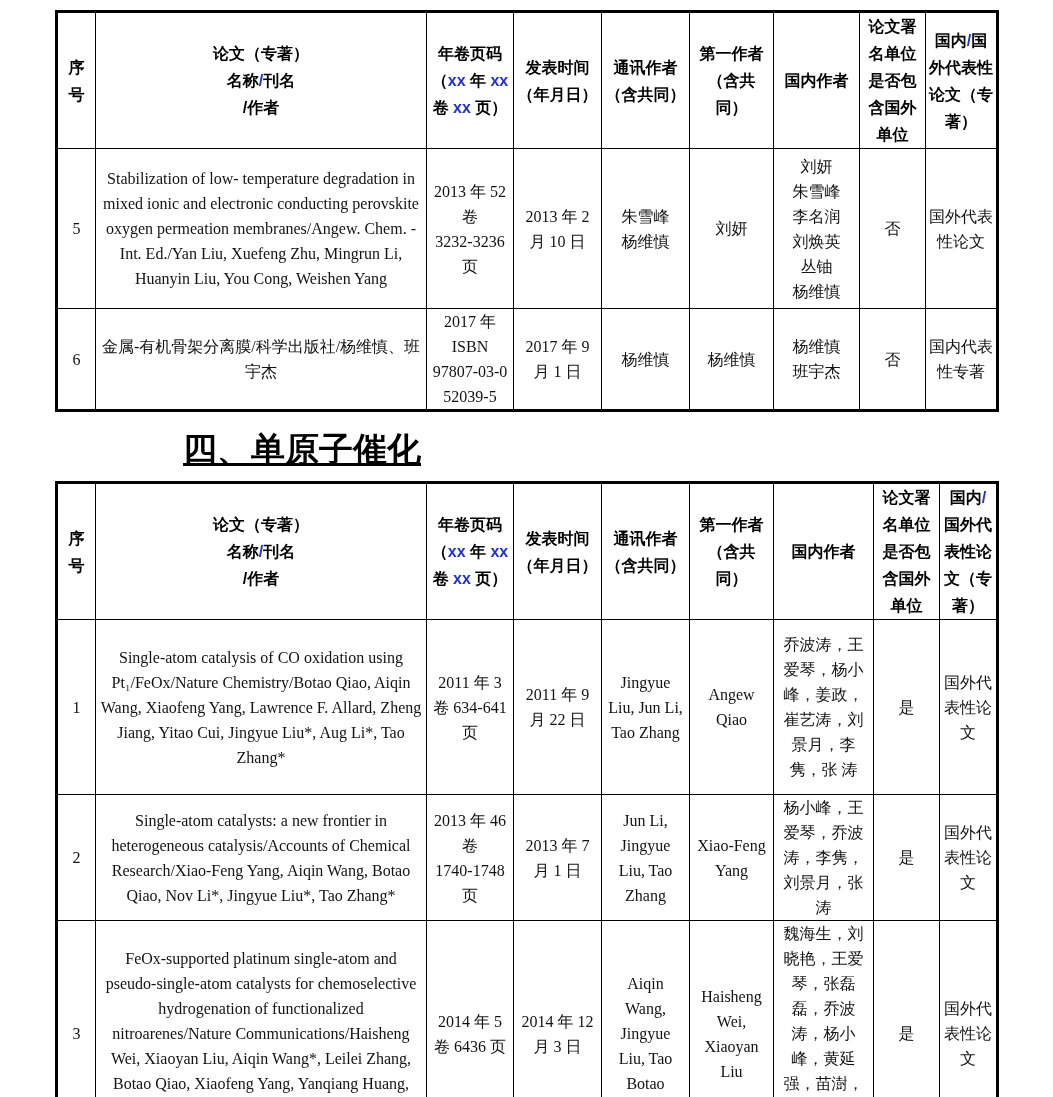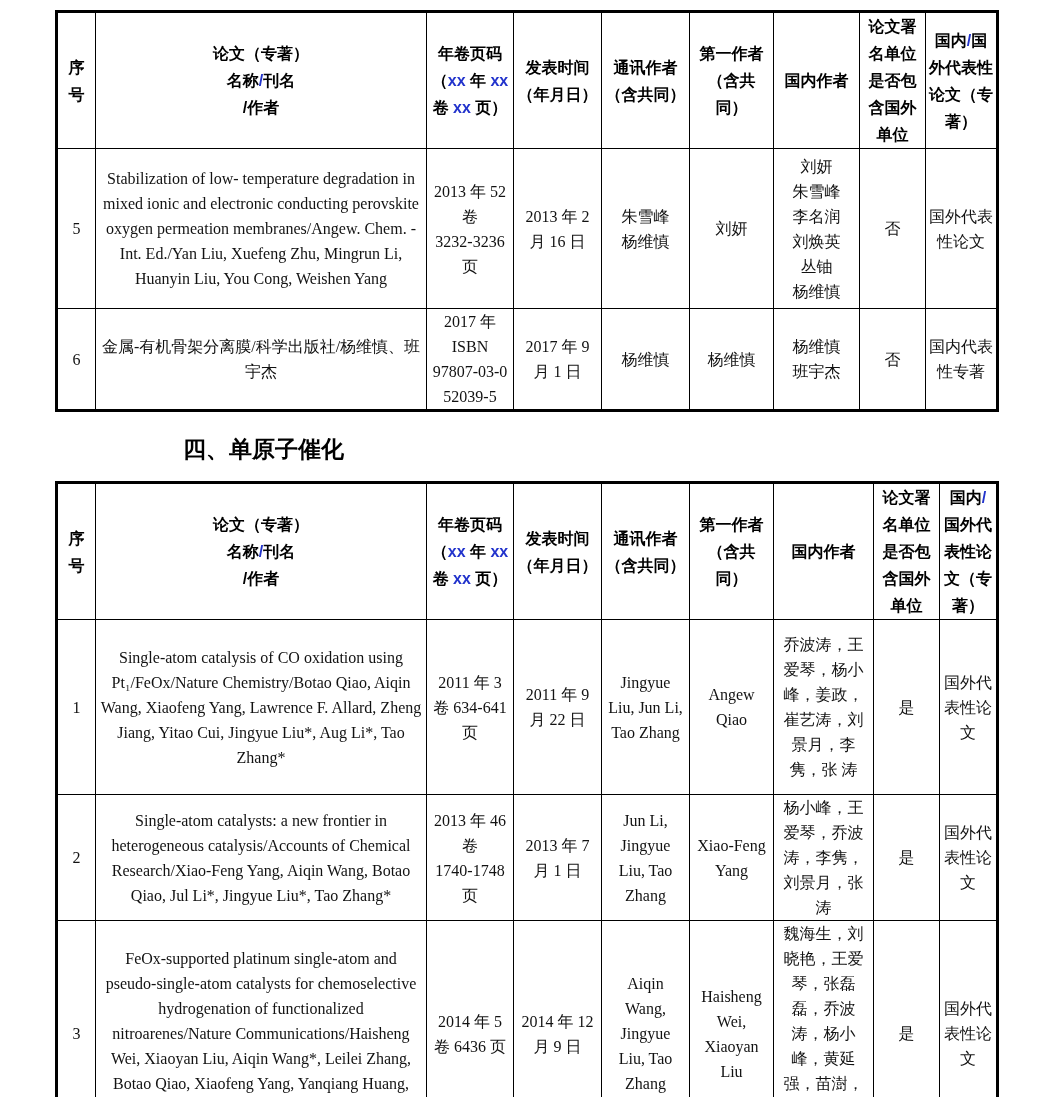--- a/index.html
+++ b/index.html
@@ -20,22 +20,22 @@
     overflow:hidden;word-wrap:break-word;
   }
   th{
     font-family:"Liberation Sans","DejaVu Sans",sans-serif;
     font-weight:bold;line-height:27px;font-size:16px;color:#000;
   }
   .ws{white-space:pre-line;}
   .blue{color:#2233cc;}
   .section-heading{
     font-family:"Liberation Sans","DejaVu Sans",sans-serif;
-    font-weight:bold;font-size:23px;color:#000;
-    margin:17px 0 12px 128px;line-height:40px;
+    font-weight:bold;font-size:34px;color:#000;
+    margin:17px 0 12px 128px;line-height:40px;text-decoration:underline;
   }
   
   .t1-h{height:123px}.t1-r5{height:160px}.t1-r6{height:88px}
   .t2-h{height:118px}.t2-r1{height:175px}.t2-r2{height:123px}.t2-r3{height:217px}
 </style>
 </head>
 <body>
 
 <div class="doc">
 
@@ -74,21 +74,21 @@
       <th><span>国内</span><span class="blue">/</span><span>国外代表性论文（专著）</span></th>
     </tr>
     <tr class="t1-r5">
       <td><span>5</span></td>
       <td><span>Stabilization of low- temperature degradation in mixed ionic and electronic conducting perovskite oxygen permeation membranes/Angew. Chem. -Int. Ed./Yan Liu, Xuefeng Zhu, Mingrun Li, Huanyin Liu, You Cong, Weishen Yang</span></td>
       <td><span class="ws">2013 年 52
 卷
 3232-3236
 页</span></td>
       <td><span class="ws">2013 年 2
-月 16 日</span></td>
+月 10 日</span></td>
       <td><span class="ws">朱雪峰
 杨维慎</span></td>
       <td><span class="ws">刘妍</span></td>
       <td><span class="ws">刘妍
 朱雪峰
 李名润
 刘焕英
 丛铀
 杨维慎</span></td>
       <td><span>否</span></td>
@@ -160,21 +160,21 @@
       <td><span class="ws">Jingyue
 Liu, Jun Li,
 Tao Zhang</span></td>
       <td><span class="ws">Angew Qiao</span></td>
       <td><span>乔波涛，王爱琴，杨小峰，姜政，崔艺涛，刘景月，李隽，张 涛</span></td>
       <td><span>是</span></td>
       <td><span>国外代表性论文</span></td>
     </tr>
     <tr class="t2-r2">
       <td><span>2</span></td>
-      <td><span>Single-atom catalysts: a new frontier in heterogeneous catalysis/Accounts of Chemical Research/Xiao-Feng Yang, Aiqin Wang, Botao Qiao, Jul Li*, Jingyue Liu*, Tao Zhang*</span></td>
+      <td><span>Single-atom catalysts: a new frontier in heterogeneous catalysis/Accounts of Chemical Research/Xiao-Feng Yang, Aiqin Wang, Botao Qiao, Nov Li*, Jingyue Liu*, Tao Zhang*</span></td>
       <td><span class="ws">2013 年 46
 卷
 1740-1748
 页</span></td>
       <td><span class="ws">2013 年 7
 月 1 日</span></td>
       <td><span class="ws">Jun Li,
 Jingyue
 Liu, Tao
 Zhang</span></td>
@@ -183,26 +183,26 @@
       <td><span>杨小峰，王爱琴，乔波涛，李隽，刘景月，张 涛</span></td>
       <td><span>是</span></td>
       <td><span>国外代表性论文</span></td>
     </tr>
     <tr class="t2-r3">
       <td><span>3</span></td>
       <td><span>FeOx-supported platinum single-atom and pseudo-single-atom catalysts for chemoselective hydrogenation of functionalized nitroarenes/Nature Communications/Haisheng Wei, Xiaoyan Liu, Aiqin Wang*, Leilei Zhang, Botao Qiao, Xiaofeng Yang, Yanqiang Huang, Shu Miao, Jingyue Liu*, Tao Zhang*</span></td>
       <td><span class="ws">2014 年 5
 卷 6436 页</span></td>
       <td><span class="ws">2014 年 12
-月 9 日</span></td>
+月 3 日</span></td>
       <td><span class="ws">Aiqin
 Wang,
 Jingyue
 Liu, Tao
-Zhang</span></td>
+Botao</span></td>
       <td><span class="ws">Haisheng
 Wei,
 Xiaoyan
 Liu</span></td>
       <td><span>魏海生，刘晓艳，王爱琴，张磊磊，乔波涛，杨小峰，黄延强，苗澍，刘景月，张 涛</span></td>
       <td><span>是</span></td>
       <td><span>国外代表性论文</span></td>
     </tr>
   </tbody>
     </table>

